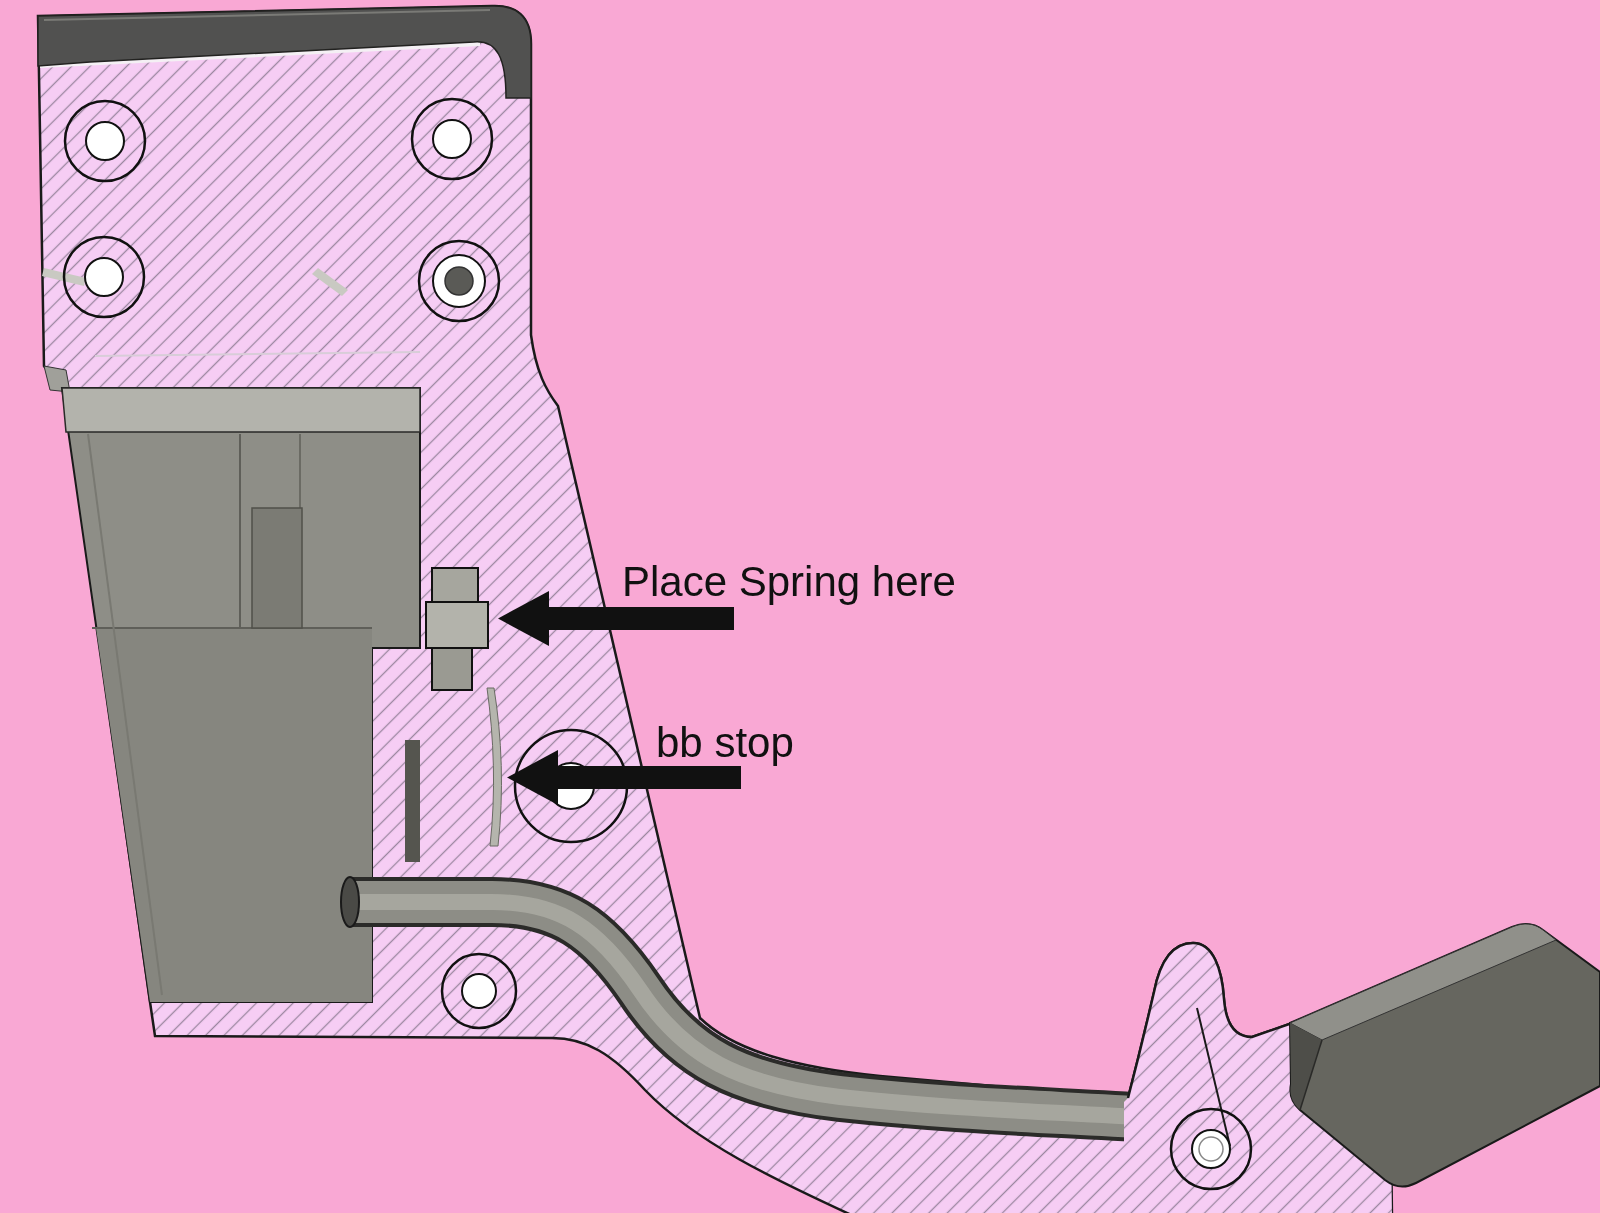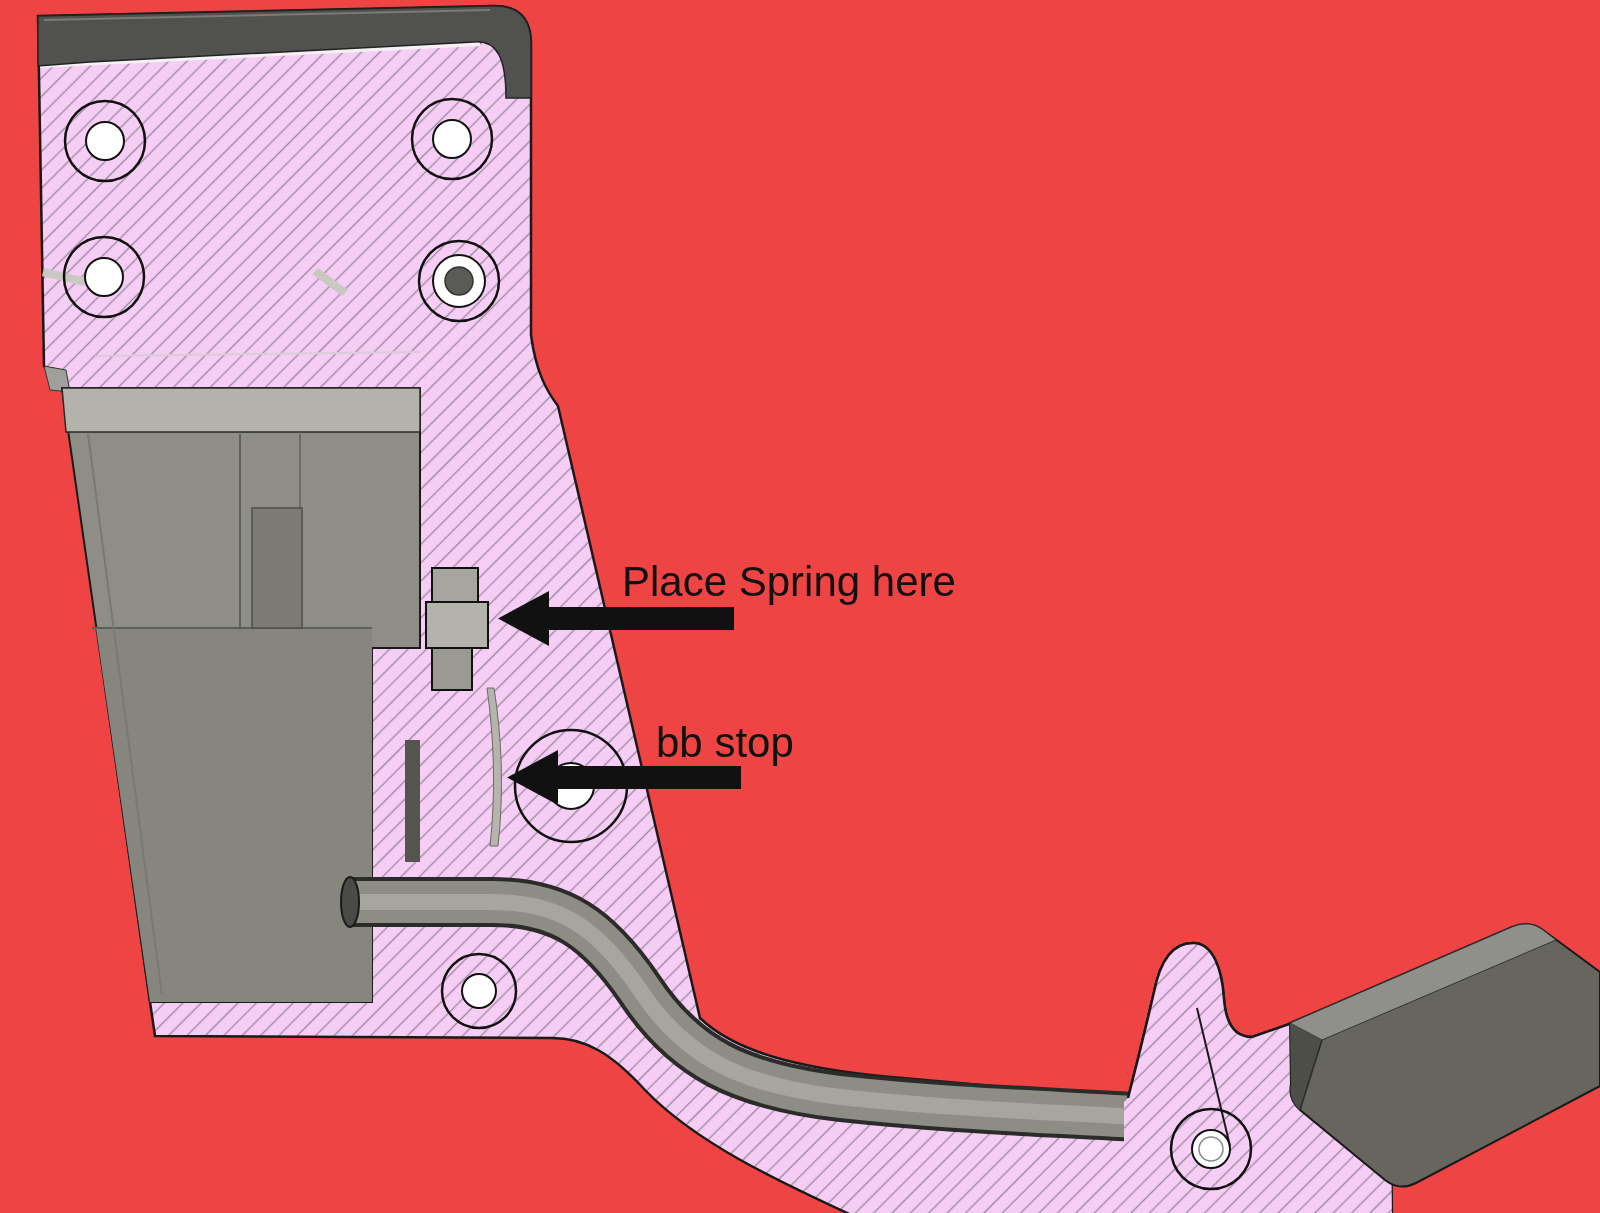--- a/index.html
+++ b/index.html
@@ -1,17 +1,17 @@
 <!DOCTYPE html>
 <html><head>
 <meta charset="utf-8">
 <style>
   html,body{margin:0;padding:0;background:#ffffff;}
   .stage{
-    width:1600px;height:1213px;position:relative;background:#ef4444;
+    width:1600px;height:1213px;position:relative;background:#f9a8d4;
     font-family:"Liberation Sans", sans-serif;overflow:hidden;
   }
   svg{display:block}
   text.callout{
     font-family:"Liberation Sans", sans-serif;
     font-size:42px;
     fill:#111111;
   }
 </style>
 </head>

